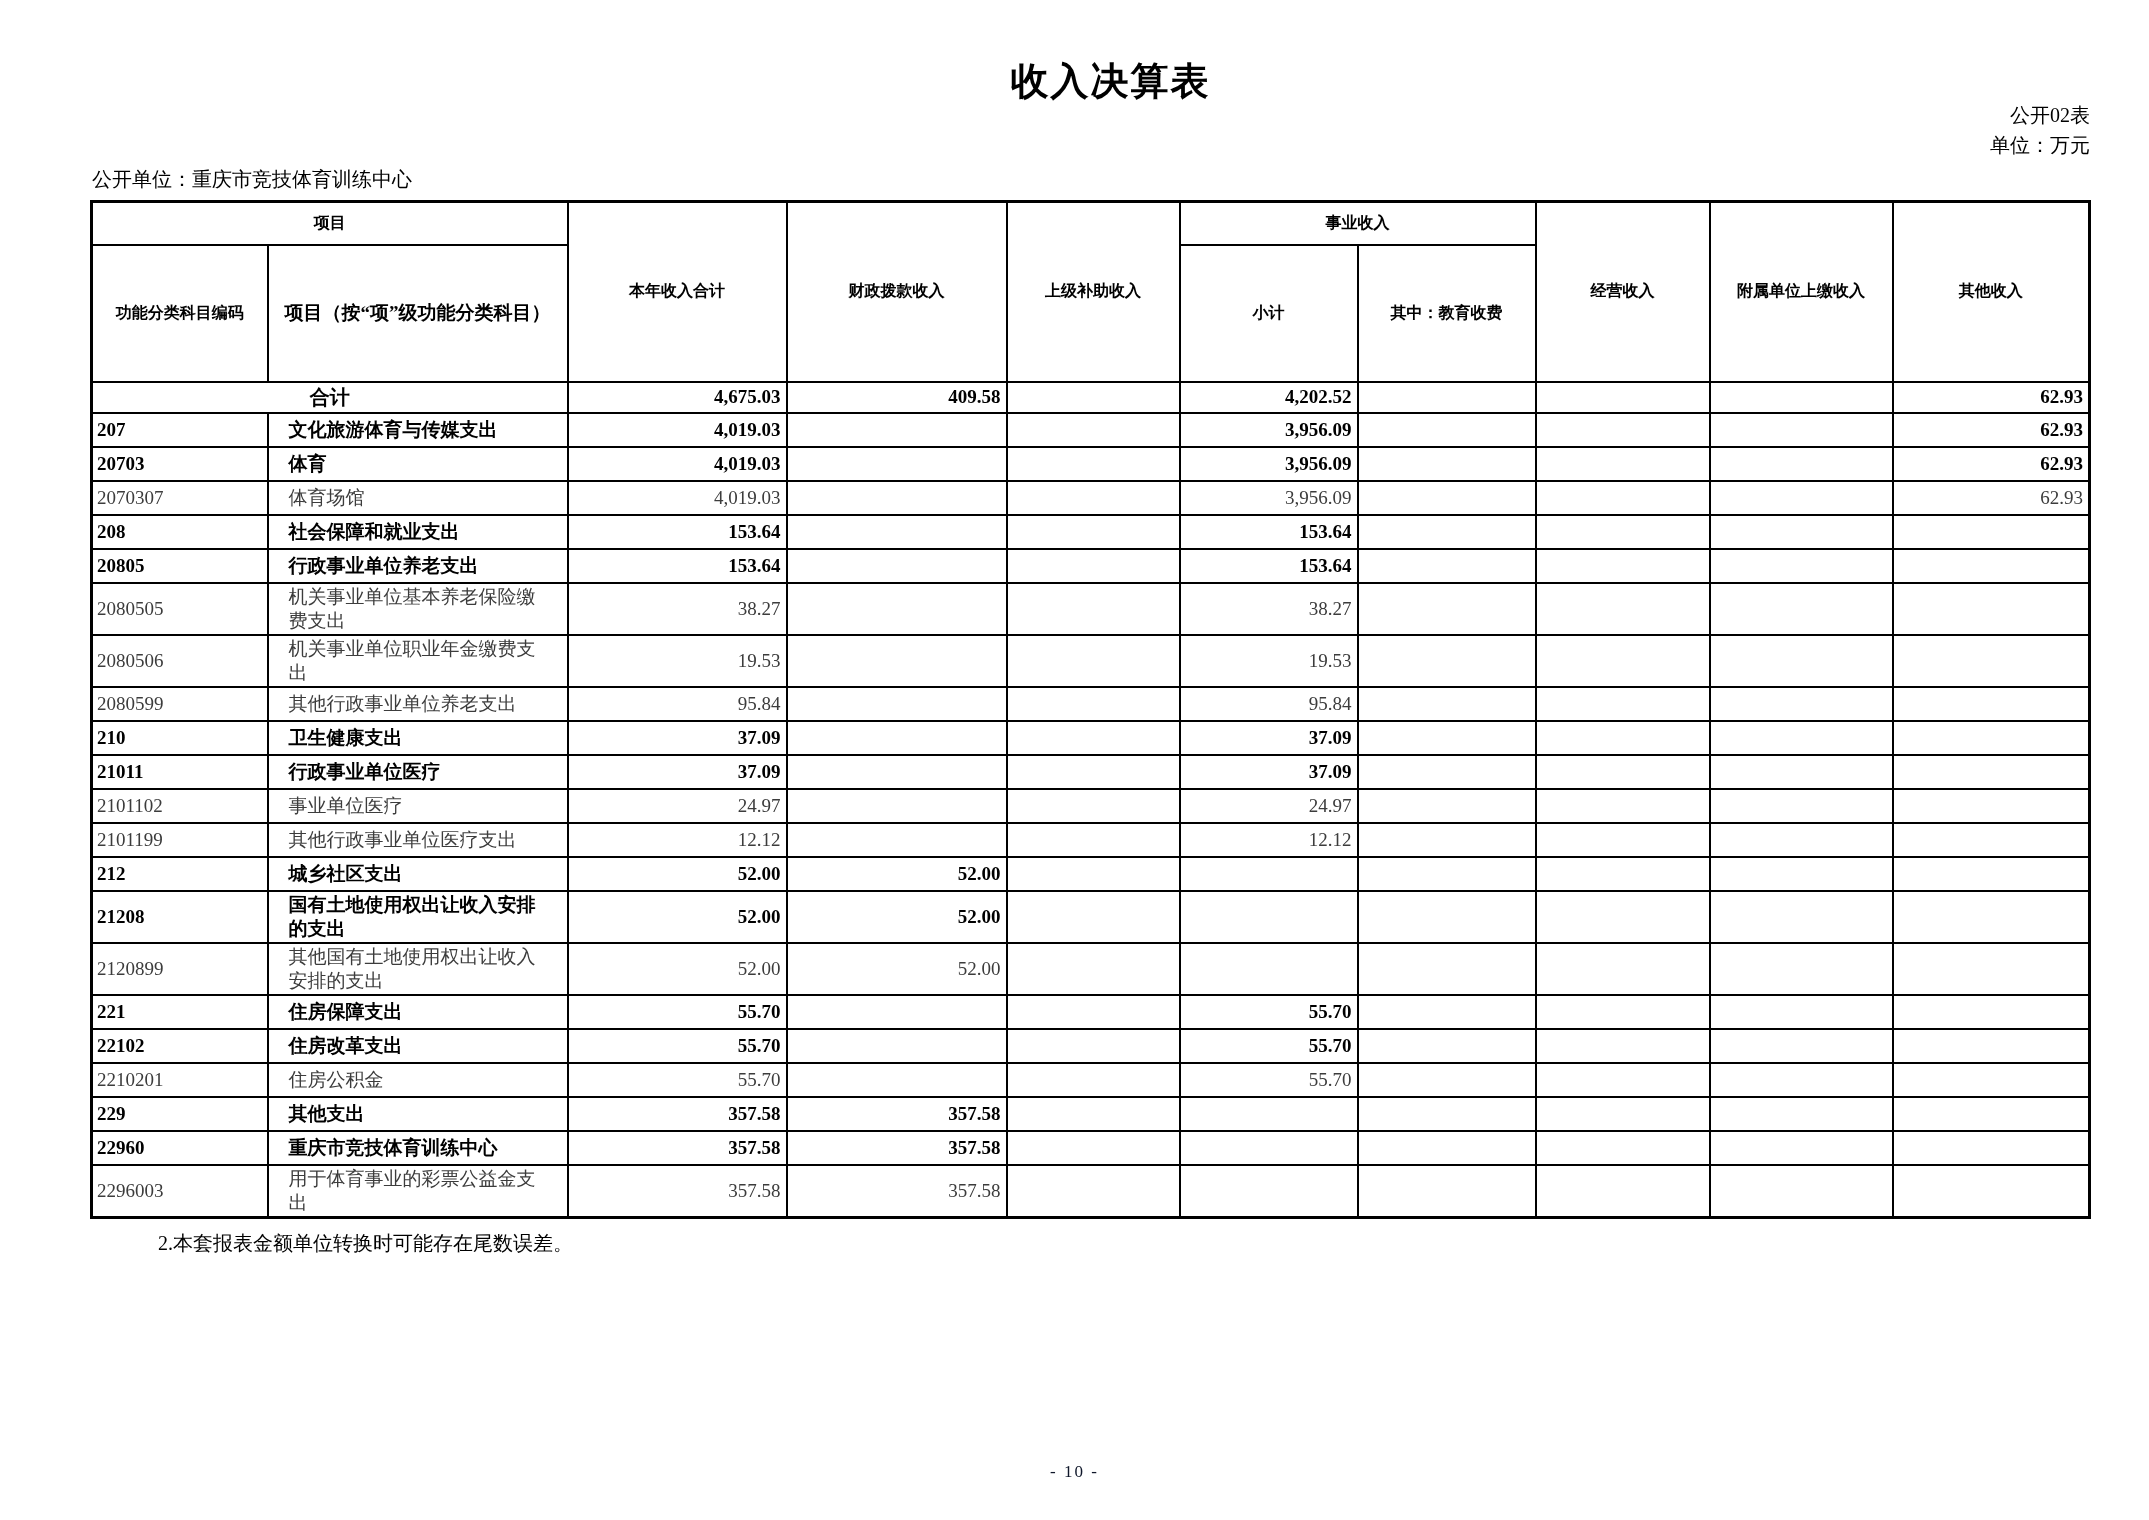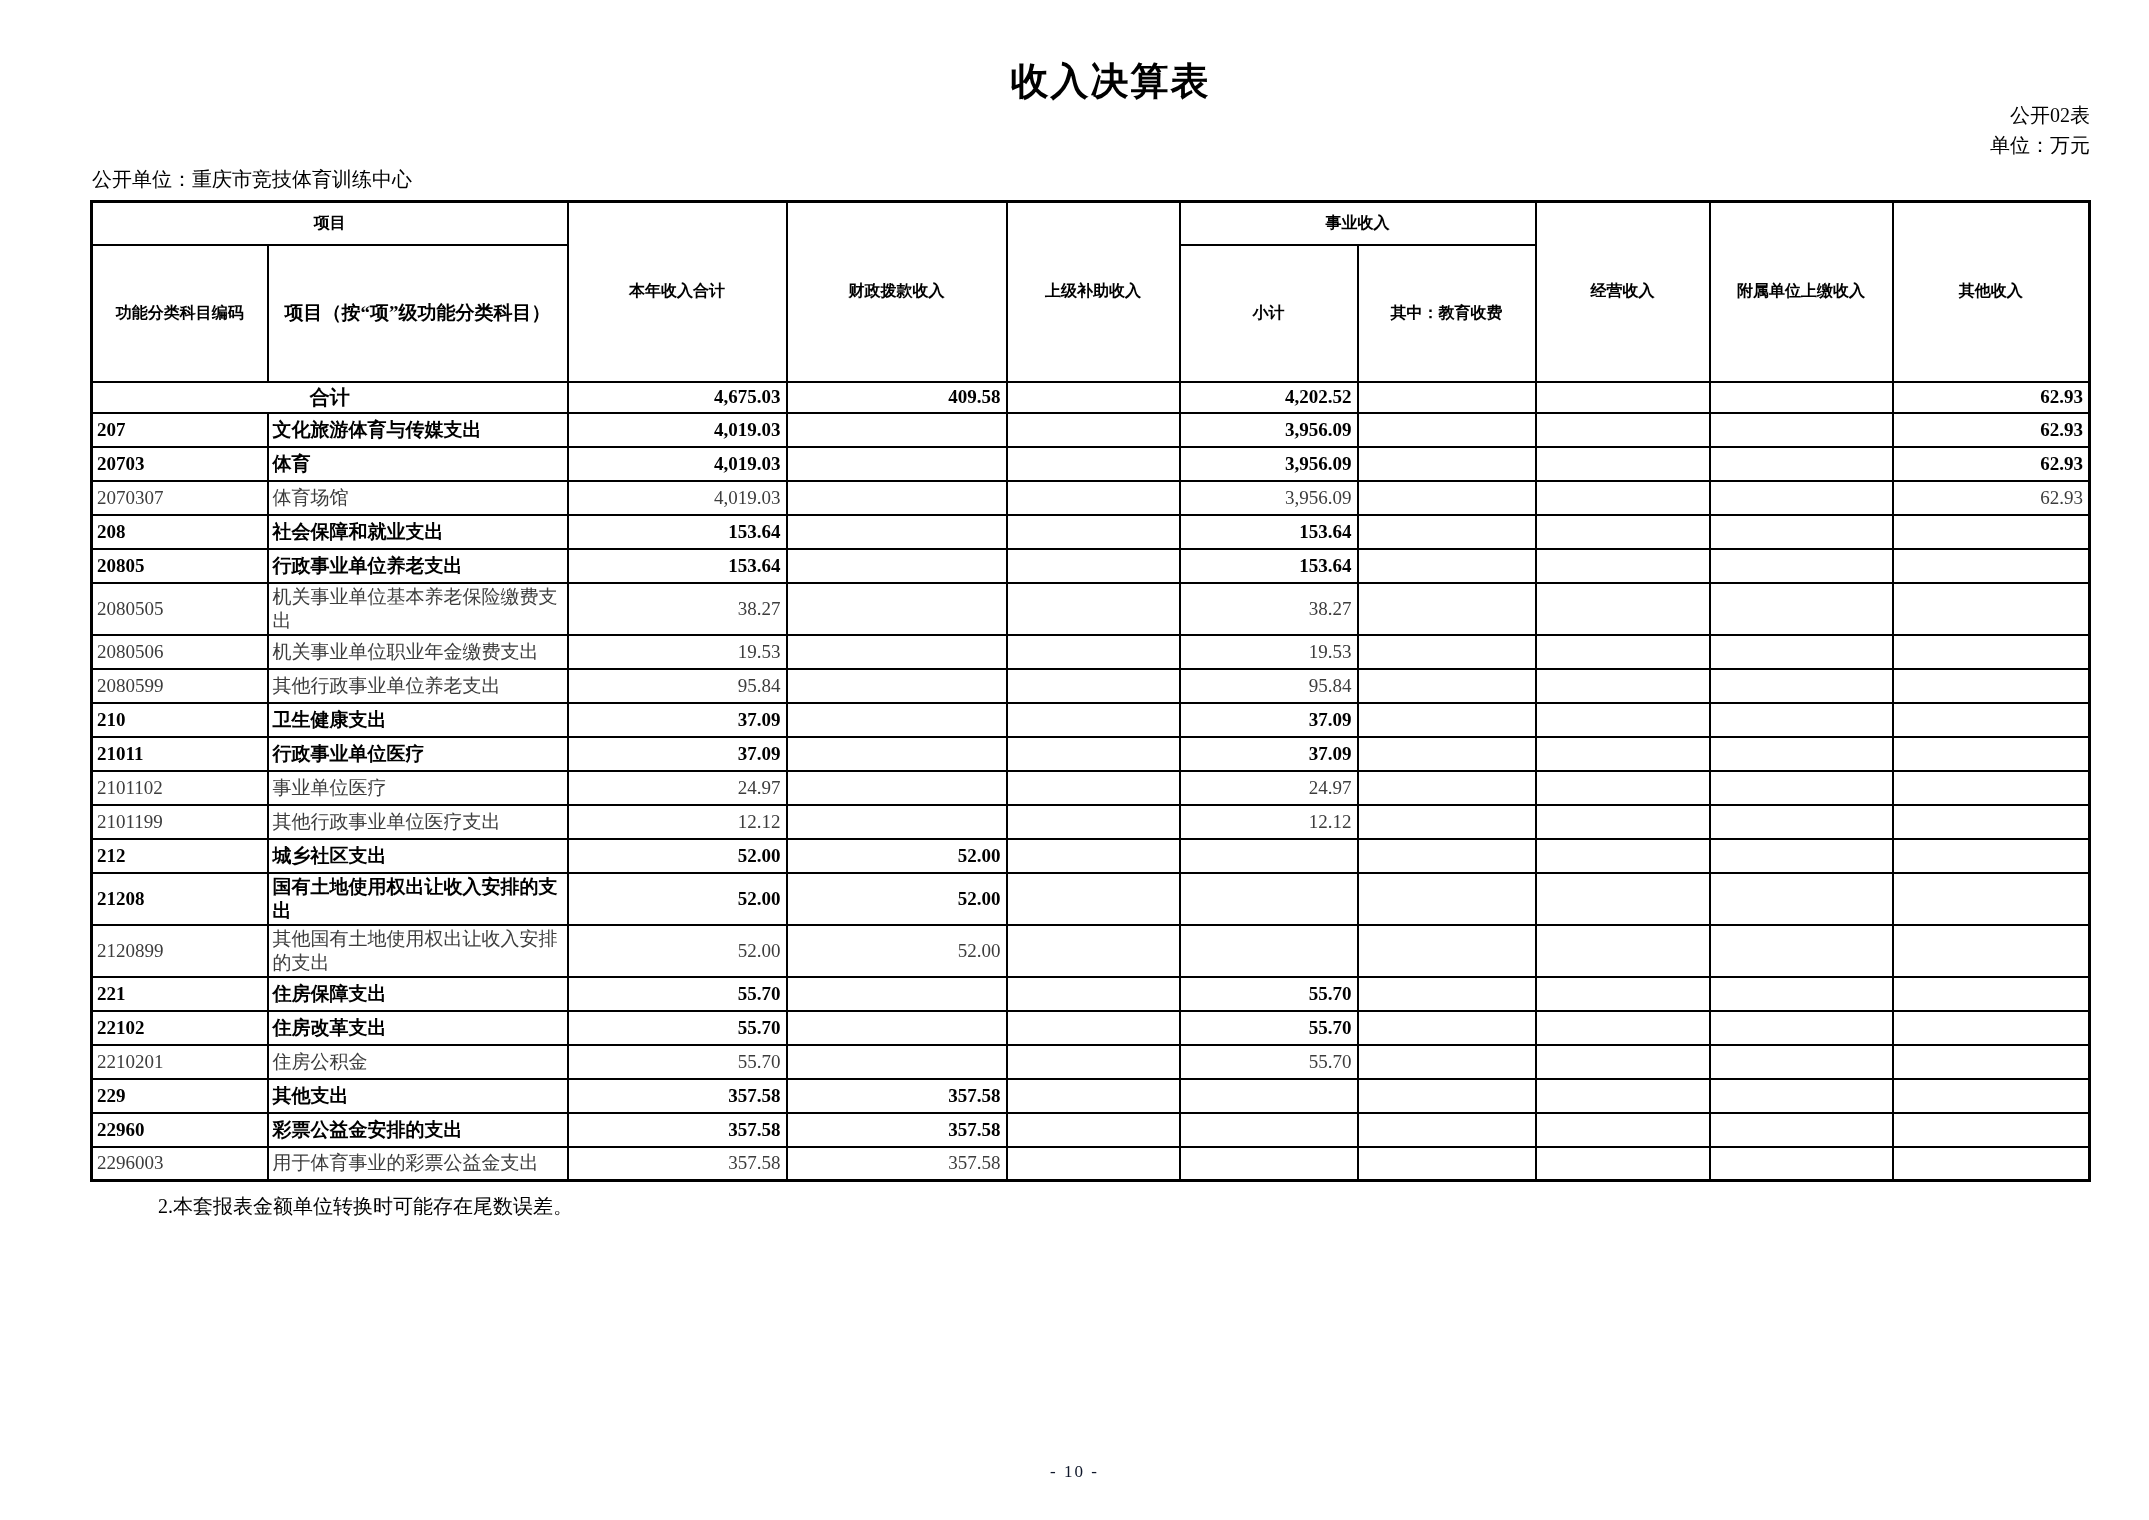--- a/index.html
+++ b/index.html
@@ -34,21 +34,21 @@
     font-weight:bold; font-size:16px; text-align:center; vertical-align:middle;
     padding:2px 3px;
   }
   tr.hr1 { height:43px; }
   tr.hr2 { height:137px; }
   th.nowrap { white-space:nowrap; font-size:19px;text-align:center; }
 
   tbody tr { height:34px; }
   tbody tr.total-row { height:29px; }
   td.code { text-align:left; vertical-align:middle; padding:1px 2px 1px 4px; font-size:19px; }
-  td.name { text-align:left; vertical-align:middle; padding:1px 4px; font-size:19px; line-height:24px; }
+  td.name { text-align:left; vertical-align:middle; padding:1px 20px; font-size:19px; line-height:24px; }
   td.num  { text-align:right; vertical-align:middle; padding:1px 5px; font-size:19px; }
   td.total-label { text-align:center; vertical-align:middle; font-size:20px; padding:1px 4px; }
   tbody tr.bold td { font-weight:bold; color:#000; }
   tbody tr.plain td { font-weight:normal; color:#3c3c3c; }
 
   .notes { margin-top:8px; font-size:20px; line-height:33px; }
   .notes .n2 { padding-left:68px; }
 
   .page-number {
     position:absolute; top:1462px; left:0; width:2149px; text-align:center;
@@ -336,21 +336,21 @@
             <td class="num">357.58</td>
             <td class="num"></td>
             <td class="num"></td>
             <td class="num"></td>
             <td class="num"></td>
             <td class="num"></td>
             <td class="num"></td>
           </tr>
           <tr class="bold">
             <td class="code">22960</td>
-            <td class="name">彩票公益金安排的支出</td>
+            <td class="name">重庆市竞技体育训练中心</td>
             <td class="num">357.58</td>
             <td class="num">357.58</td>
             <td class="num"></td>
             <td class="num"></td>
             <td class="num"></td>
             <td class="num"></td>
             <td class="num"></td>
             <td class="num"></td>
           </tr>
           <tr class="plain">

